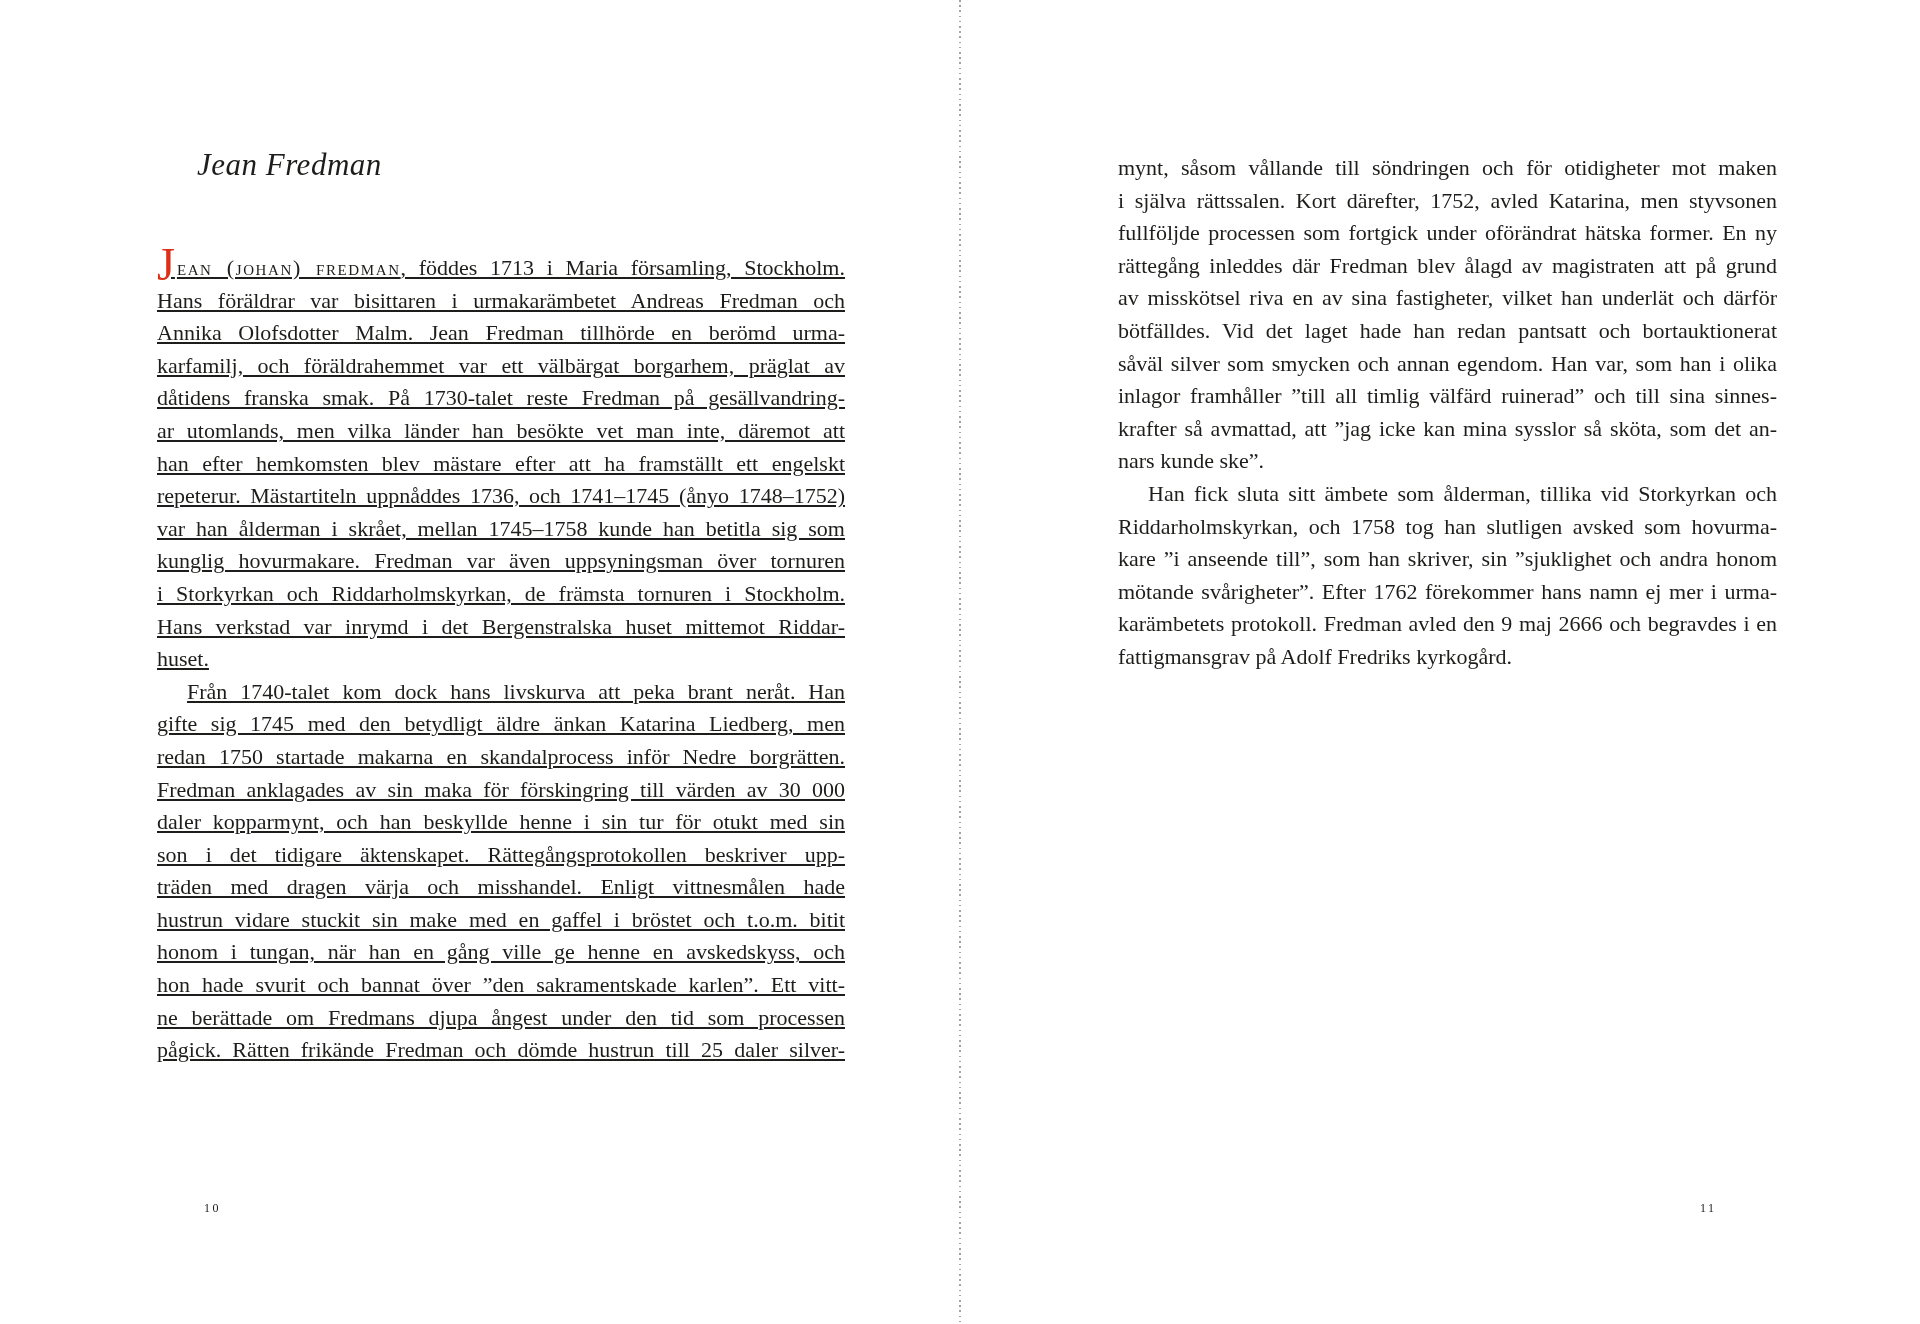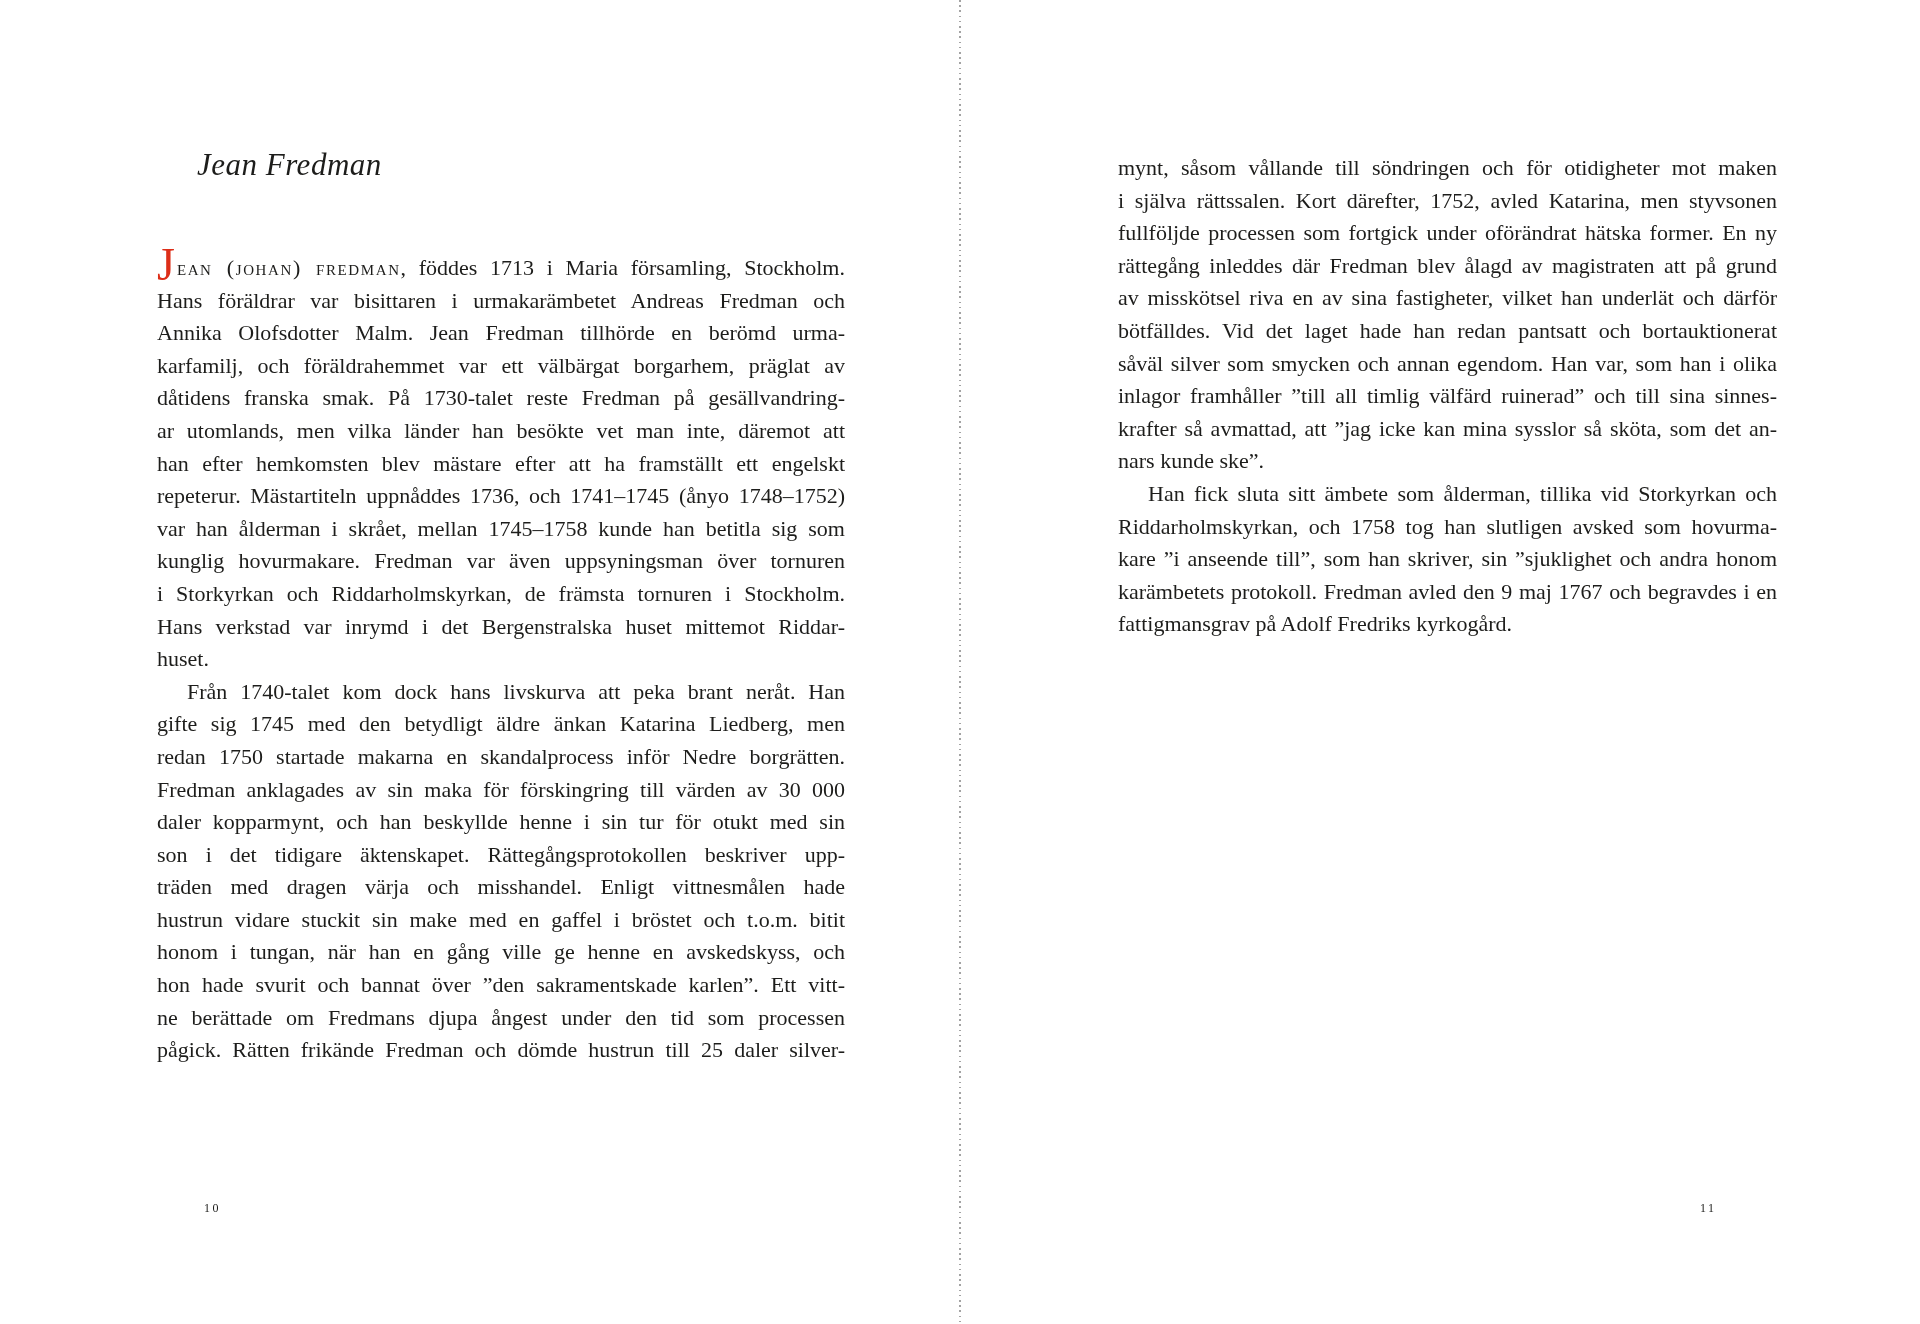--- a/index.html
+++ b/index.html
@@ -17,21 +17,21 @@
     background: repeating-linear-gradient(to bottom, #a3a3a3 0 1.6px, transparent 1.6px 5.2px);
   }
 
   .title {
     position: absolute; left: 197px; top: 147px;
     font-style: italic; font-size: 31px; line-height: 36px;
     letter-spacing: 0.5px;
   }
 
   .body-col { position: absolute; font-size: 22px; line-height: 32.6px; }
-  .body-left  { left: 157px;  top: 252px; width: 688px; }
+  .body-left  { left: 157px;  top: 252px; width: 688px; text-decoration: underline; }
   .body-right { left: 1098px; top: 152px; width: 659px; margin-left: 20px; }
 
   .line {
     text-align: justify;
     text-align-last: justify;
     white-space: nowrap;
   }
   .p-lastleft .line:last-child { text-align-last: left; }
   .p-indent .line:first-child { text-indent: 30px; }
 
@@ -114,21 +114,22 @@
           <div class="line">såväl silver som smycken och annan egendom. Han var, som han i olika</div>
           <div class="line">inlagor framhåller ”till all timlig välfärd ruinerad” och till sina sinnes-</div>
           <div class="line">krafter så avmattad, att ”jag icke kan mina sysslor så sköta, som det an-</div>
           <div class="line">nars kunde ske”.</div>
         </div>
 
       <div class="para p-indent p-lastleft">
           <div class="line">Han fick sluta sitt ämbete som ålderman, tillika vid Storkyrkan och</div>
           <div class="line">Riddarholmskyrkan, och 1758 tog han slutligen avsked som hovurma-</div>
           <div class="line">kare ”i anseende till”, som han skriver, sin ”sjuklighet och andra honom</div>
-          <div class="line">karämbetets protokoll. Fredman avled den 9 maj 1767 och begravdes i en</div>
+          <div class="line">mötande svårigheter”. Efter 1762 förekommer hans namn ej mer i urma-</div>
+          <div class="line">karämbetets protokoll. Fredman avled den 9 maj 2666 och begravdes i en</div>
           <div class="line">fattigmansgrav på Adolf Fredriks kyrkogård.</div>
         </div>
     </div>
 
     <div class="pagenum pagenum-right">11</div>
   </div>
 
 </div>
 
 </body></html>

